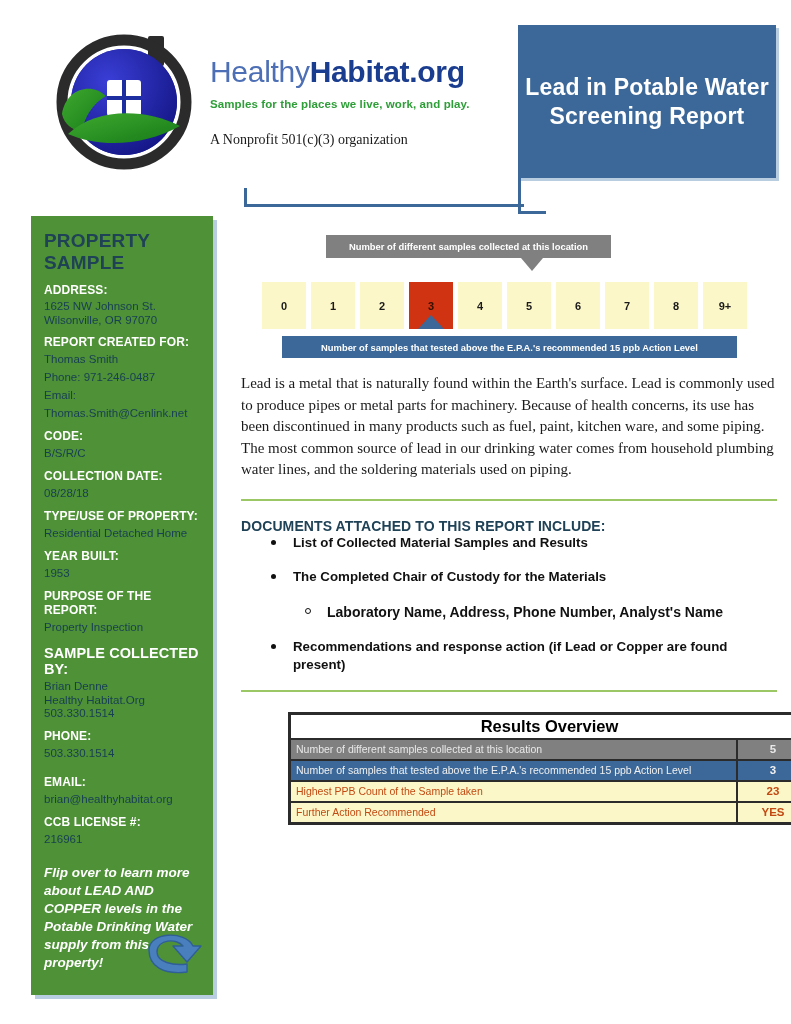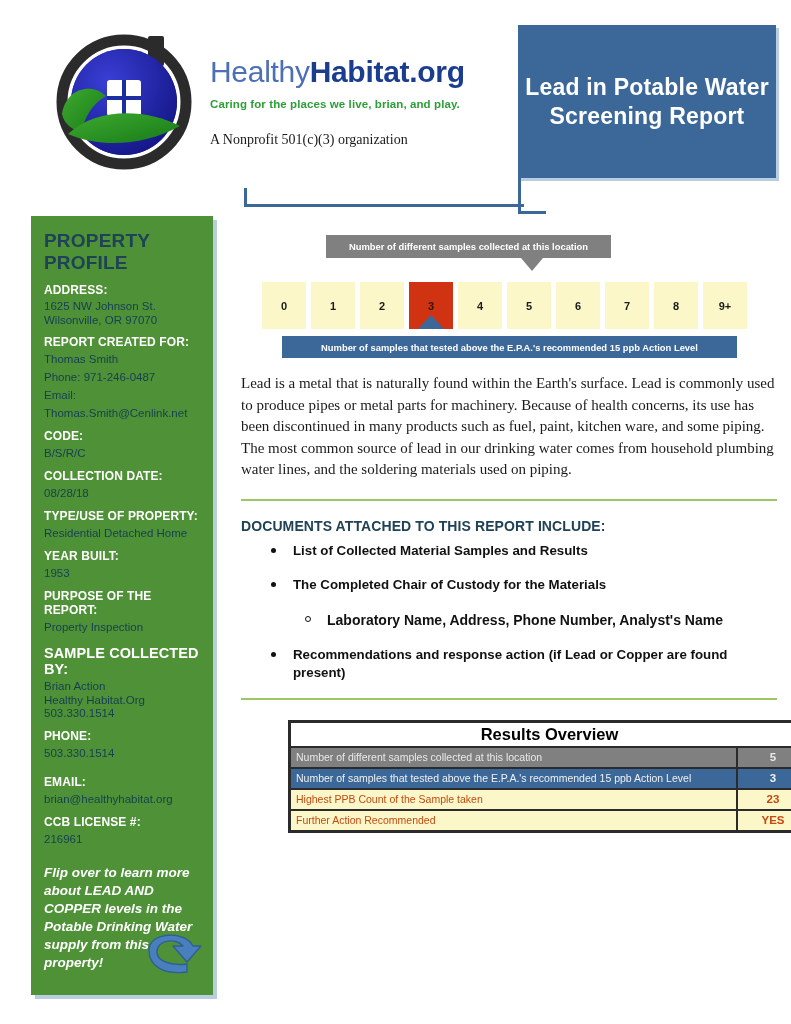--- a/index.html
+++ b/index.html
@@ -141,21 +141,21 @@
     font-family: "Liberation Serif", serif;
     font-size: 15px; line-height: 21.5px; color: #1a1a1a;
     text-align: left;
   }
   .divider { height: 2px; background: #9cc765; margin-top: 18px; }
 
   #docs-heading {
     margin-top: 17px;
     font-size: 14px; font-weight: 700; color: #1f4257; letter-spacing: 0.1px;
   }
-  #docs-list { margin-top: 8px; }
+  #docs-list { margin-top: 0; }
   .doc-item {
     position: relative; padding-left: 52px; margin-bottom: 16px;
     font-size: 13.3px; font-weight: 700; color: #111111; line-height: 18px;
   }
   .doc-item .bullet {
     position: absolute; left: 30px; top: 6px;
     width: 5px; height: 5px; border-radius: 50%; background: #111111;
   }
   .doc-item.sub {
     padding-left: 86px; font-size: 14px; line-height: 20px;
@@ -208,34 +208,34 @@
         <rect x="59" y="58" width="34" height="36" rx="3" fill="#ffffff"></rect>
         <rect x="74" y="58" width="4" height="36" fill="#1c2ea0"></rect>
         <rect x="59" y="74" width="34" height="4" fill="#1c2ea0"></rect>
         <path d="M14 92 C18 66 44 60 58 74 C44 82 36 96 34 110 C24 108 16 102 14 92 Z" fill="url(#lg)"></path>
         <path d="M20 112 C48 86 96 86 132 104 C96 124 52 126 20 112 Z" fill="url(#lg)"></path>
       </svg>
     </div>
 
     <div id="brand-block">
       <div id="brand-name"><span>Healthy</span><span class="bold">Habitat.org</span></div>
-      <div id="brand-tagline">Caring for the places we live, brian, and play.</div>
+      <div id="brand-tagline">Samples for the places we live, work, and play.</div>
       <div id="brand-nonprofit">A Nonprofit 501(c)(3) organization</div>
     </div>
 
     <div id="title-banner">
       <div id="title-banner-text">Lead in Potable Water Screening Report</div>
     </div>
     <div id="banner-tail"></div>
     <div id="banner-tail3"></div>
     <div id="banner-tail2"></div>
   </div>
 
   <div id="sidebar">
-    <div id="sidebar-title">PROPERTY PROFILE</div>
+    <div id="sidebar-title">PROPERTY SAMPLE</div>
 
     <div class="sb-label">ADDRESS:</div>
     <div class="sb-value tight" style="white-space:pre-line">1625 NW Johnson St.
 Wilsonville, OR 97070</div>
 
     <div class="sb-label">REPORT CREATED FOR:</div>
     <div class="sb-value">Thomas Smith</div>
     <div class="sb-value">Phone: 971-246-0487</div>
     <div class="sb-value">Email:</div>
     <div class="sb-value">Thomas.Smith@Cenlink.net</div>
@@ -249,21 +249,21 @@
     <div class="sb-label">TYPE/USE OF PROPERTY:</div>
     <div class="sb-value">Residential Detached Home</div>
 
     <div class="sb-label">YEAR BUILT:</div>
     <div class="sb-value">1953</div>
 
     <div class="sb-label">PURPOSE OF THE REPORT:</div>
     <div class="sb-value">Property Inspection</div>
 
     <div class="sb-label big">SAMPLE COLLECTED BY:</div>
-    <div class="sb-value tight" style="white-space:pre-line">Brian Action
+    <div class="sb-value tight" style="white-space:pre-line">Brian Denne
 Healthy Habitat.Org
 503.330.1514</div>
 
     <div class="sb-label">PHONE:</div>
     <div class="sb-value">503.330.1514</div>
 
     <div class="sb-label" style="margin-top:14px">EMAIL:</div>
     <div class="sb-value">brian@healthyhabitat.org</div>
 
     <div class="sb-label">CCB LICENSE #:</div>

